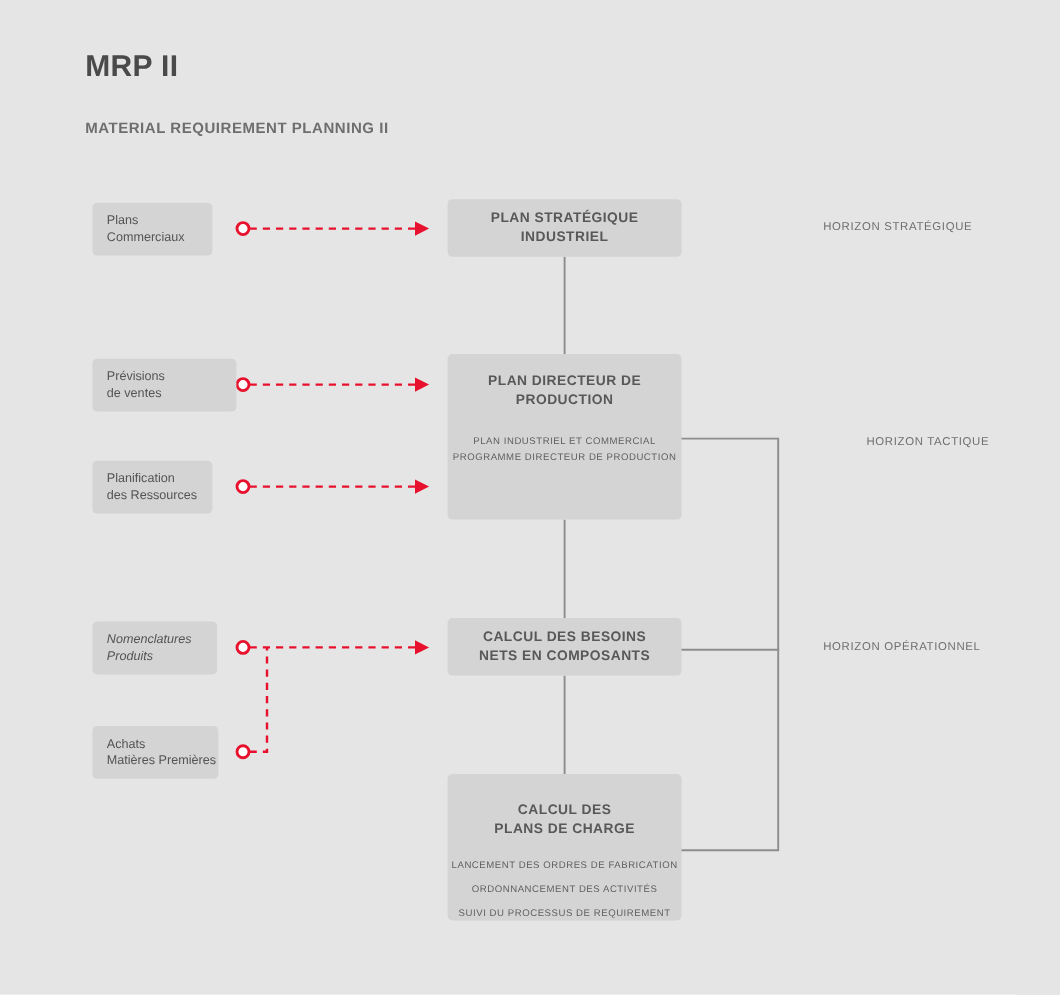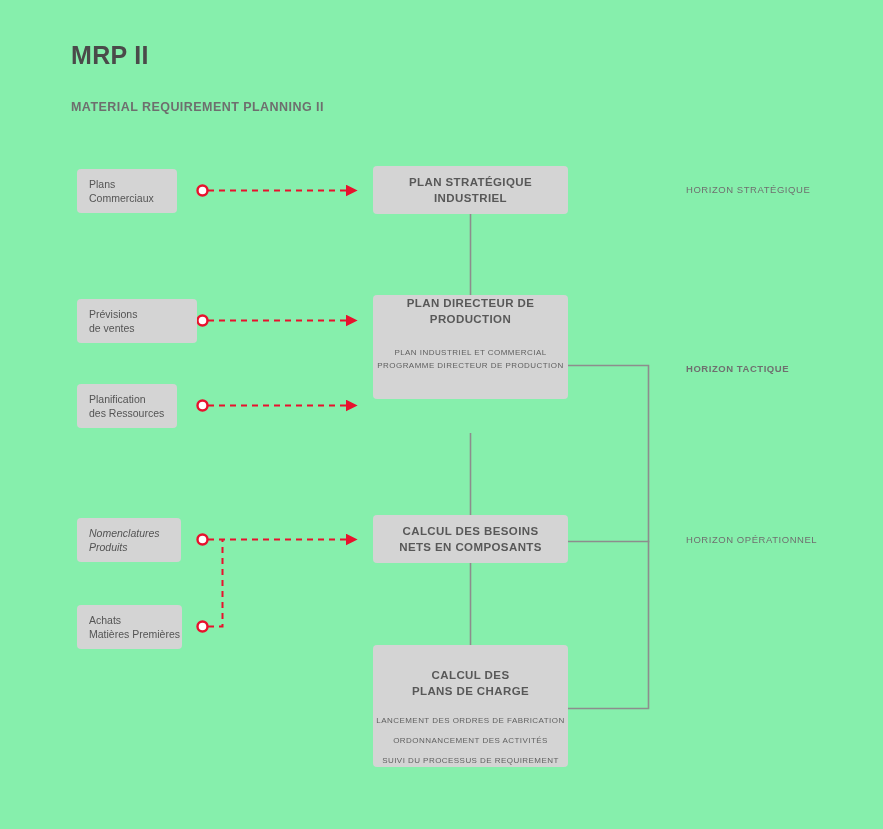--- a/index.html
+++ b/index.html
@@ -9,21 +9,21 @@
     background: #ffffff;
   }
   body {
     font-family: "Liberation Sans", sans-serif;
     -webkit-font-smoothing: antialiased;
   }
   #canvas {
     position: relative;
     width: 883px;
     height: 829px;
-    background: #86efac;
+    background: #e5e5e5;
     overflow: hidden;
   }
 
   
   #page-title {
     position: absolute;
     left: 71px;
     top: 41px;
     font-size: 25px;
     font-weight: bold;
@@ -174,21 +174,21 @@
   <div class="box input-box" style="left:77px; top:605px; width:105px; height:44px;">
     <span class="box-label">Achats
 Matières Premières</span>
   </div>
 
   <div class="box process-box" style="left:373px; top:166px; width:195px; height:48px; justify-content:center;">
     <div class="process-title">PLAN STRATÉGIQUE
 INDUSTRIEL</div>
   </div>
 
-  <div class="box process-box" style="left:373px; top:295px; width:195px; height:104px; padding-top:0;">
+  <div class="box process-box" style="left:373px; top:295px; width:195px; height:138px; padding-top:15px;">
     <div class="process-title">PLAN DIRECTEUR DE
 PRODUCTION</div>
     <div class="process-sublist" style="margin-top:20px;">
       <div class="process-sub">PLAN INDUSTRIEL ET COMMERCIAL</div>
       <div class="process-sub">PROGRAMME DIRECTEUR DE PRODUCTION</div>
     </div>
   </div>
 
   <div class="box process-box" style="left:373px; top:515px; width:195px; height:48px; justify-content:center;">
     <div class="process-title">CALCUL DES BESOINS
@@ -199,16 +199,16 @@
     <div class="process-title">CALCUL DES
 PLANS DE CHARGE</div>
     <div class="process-sublist" style="margin-top:16px; gap:9px;">
       <div class="process-sub">LANCEMENT DES ORDRES DE FABRICATION</div>
       <div class="process-sub">ORDONNANCEMENT DES ACTIVITÉS</div>
       <div class="process-sub">SUIVI DU PROCESSUS DE REQUIREMENT</div>
     </div>
   </div>
 
   <div class="horizon-label" style="left:686px; top:184px;">HORIZON STRATÉGIQUE</div>
-  <div class="horizon-label" style="left:686px; top:363px;font-weight:bold;">HORIZON TACTIQUE</div>
+  <div class="horizon-label" style="left:722px; top:363px;">HORIZON TACTIQUE</div>
   <div class="horizon-label" style="left:686px; top:534px;">HORIZON OPÉRATIONNEL</div>
 
 </div>
 
 </body></html>

